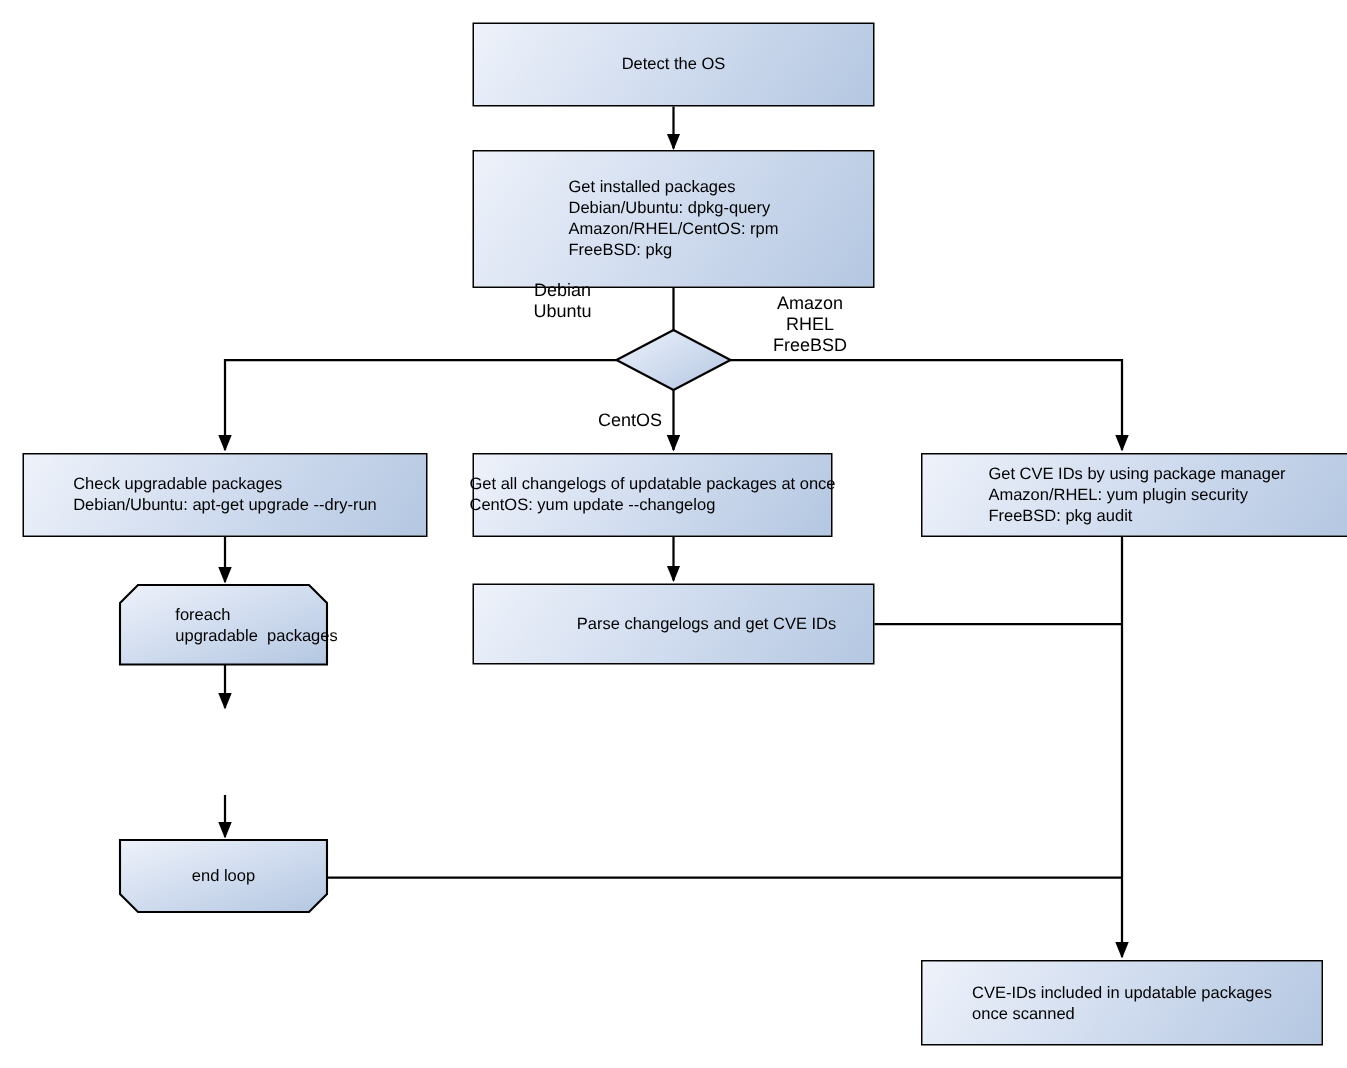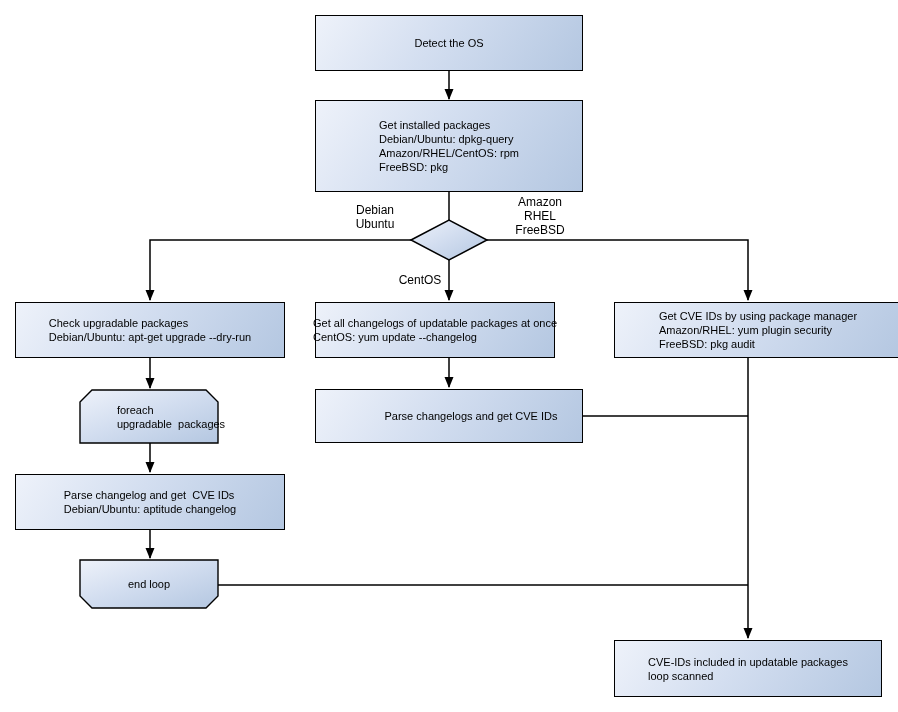--- a/index.html
+++ b/index.html
@@ -116,40 +116,36 @@
   <div class="node rect" style="left:614px; top:302px; width:288px; height:56px;">
     <div class="node-text">Get CVE IDs by using package manager
 Amazon/RHEL: yum plugin security
 FreeBSD: pkg audit</div>
   </div>
 
   <div class="node rect" style="left:315px; top:389px; width:268px; height:54px;padding-left:44px;">
     <div class="node-text">Parse changelogs and get CVE IDs</div>
   </div>
 
-  <div class="node rect" style="left:15px; top:474px; width:270px; height:56px;">
-    <div class="node-text">Parse changelog and get  CVE IDs
-Debian/Ubuntu: aptitude changelog</div>
-  </div>
 
   <div class="node rect" style="left:614px; top:640px; width:268px; height:57px;">
     <div class="node-text">CVE-IDs included in updatable packages
-loop scanned</div>
+once scanned</div>
   </div>
 
   <div class="shape-text" style="left:80px; top:390px; width:138px; height:53px;padding-left:22px;">
     <div class="node-text">foreach
 upgradable  packages</div>
   </div>
 
   <div class="shape-text" style="left:80px; top:560px; width:138px; height:48px;">
     <div class="node-text">end loop</div>
   </div>
 
-  <div class="edge-label" style="left:335px; top:203px; width:80px;">Debian
+  <div class="edge-label" style="left:335px; top:186px; width:80px;">Debian
 Ubuntu</div>
 
   <div class="edge-label" style="left:500px; top:195px; width:80px;">Amazon
 RHEL
 FreeBSD</div>
 
   <div class="edge-label" style="left:390px; top:273px; width:60px;">CentOS</div>
 
 </div>
 

